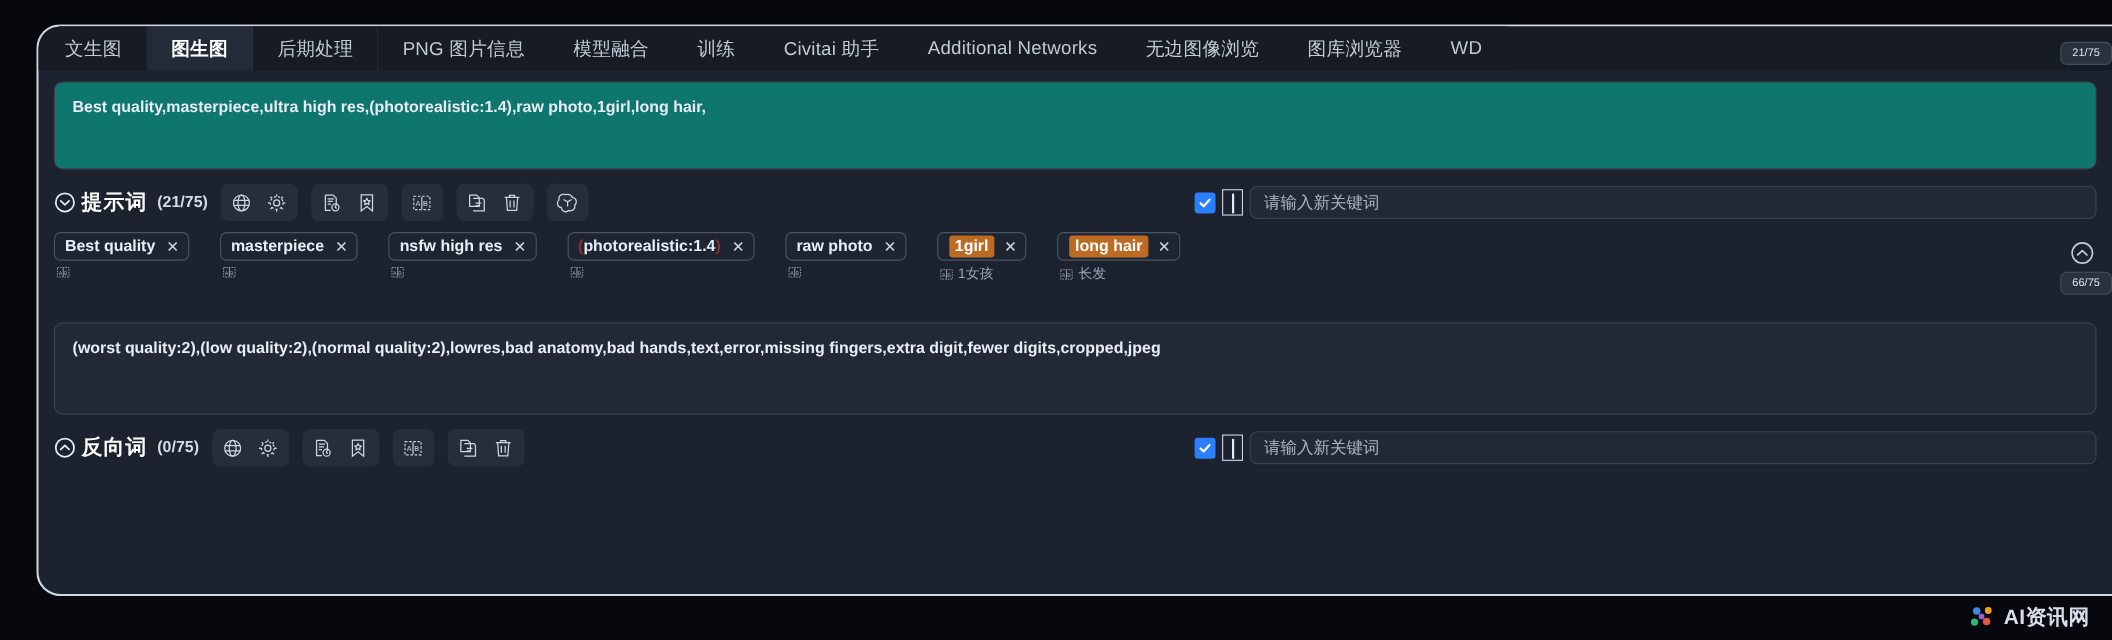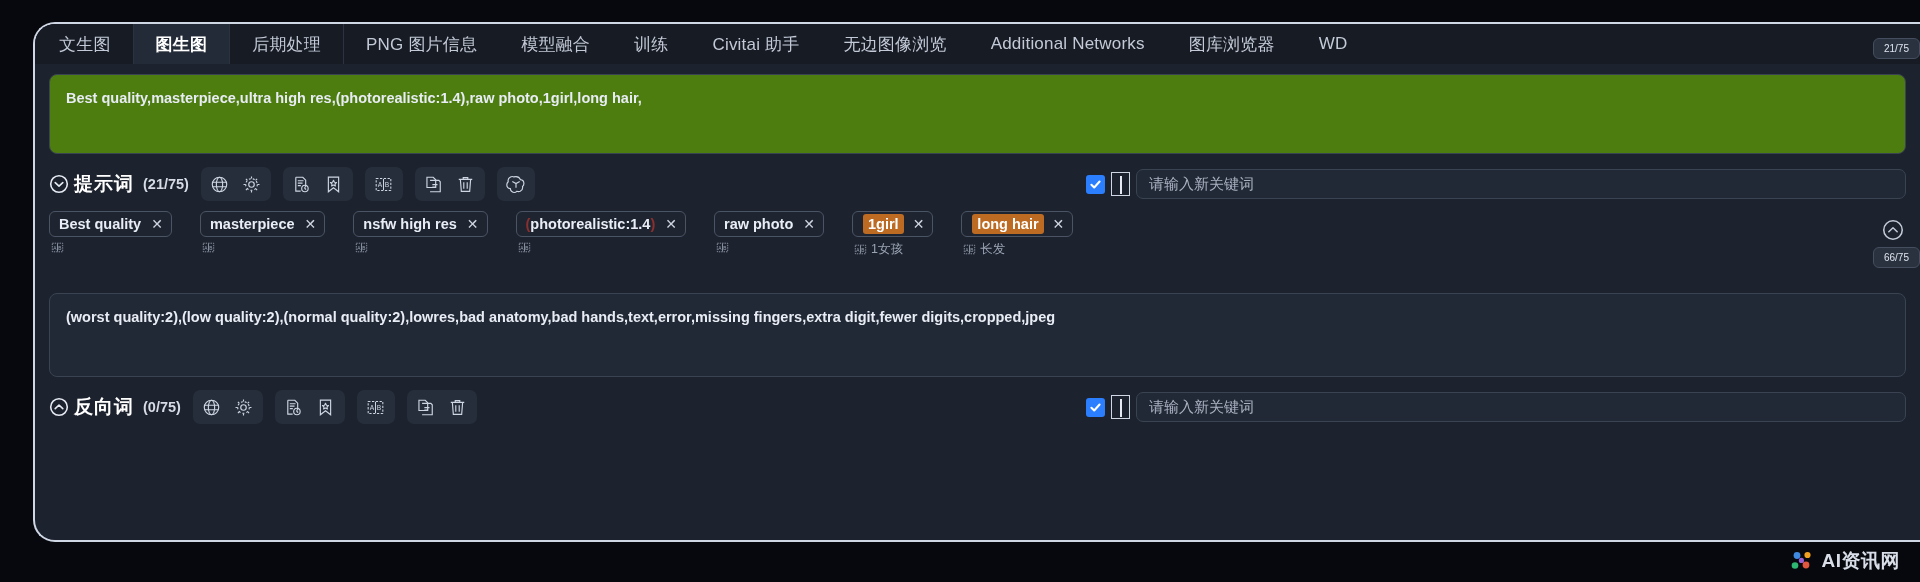--- a/index.html
+++ b/index.html
@@ -60,21 +60,21 @@
   
   .panel-body {
     position: relative;
     padding: 10px 14px 8px 14px;
     height: 378px;
   }
 
   
   .prompt-box {
     position: relative;
-    background: #4d7c0f;
+    background: #0f766e;
     border: 1px solid #3a4352;
     border-radius: 8px;
     height: 80px;
     padding: 13px 16px;
     color: #e8ecf4;
     font-size: 14.5px;
     font-weight: bold;
     line-height: 1.5;
     overflow: hidden;
   }
@@ -268,24 +268,24 @@
       <div class="tab plain">
           <span>模型融合</span>
         </div>
       <div class="tab plain">
           <span>训练</span>
         </div>
       <div class="tab plain">
           <span>Civitai 助手</span>
         </div>
       <div class="tab plain">
+          <span>Additional Networks</span>
+        </div>
+      <div class="tab plain">
           <span>无边图像浏览</span>
-        </div>
-      <div class="tab plain">
-          <span>Additional Networks</span>
         </div>
       <div class="tab plain">
           <span>图库浏览器</span>
         </div>
       <div class="tab plain">
           <span>WD</span>
         </div>
     </div>
 
     <div class="panel-body">

